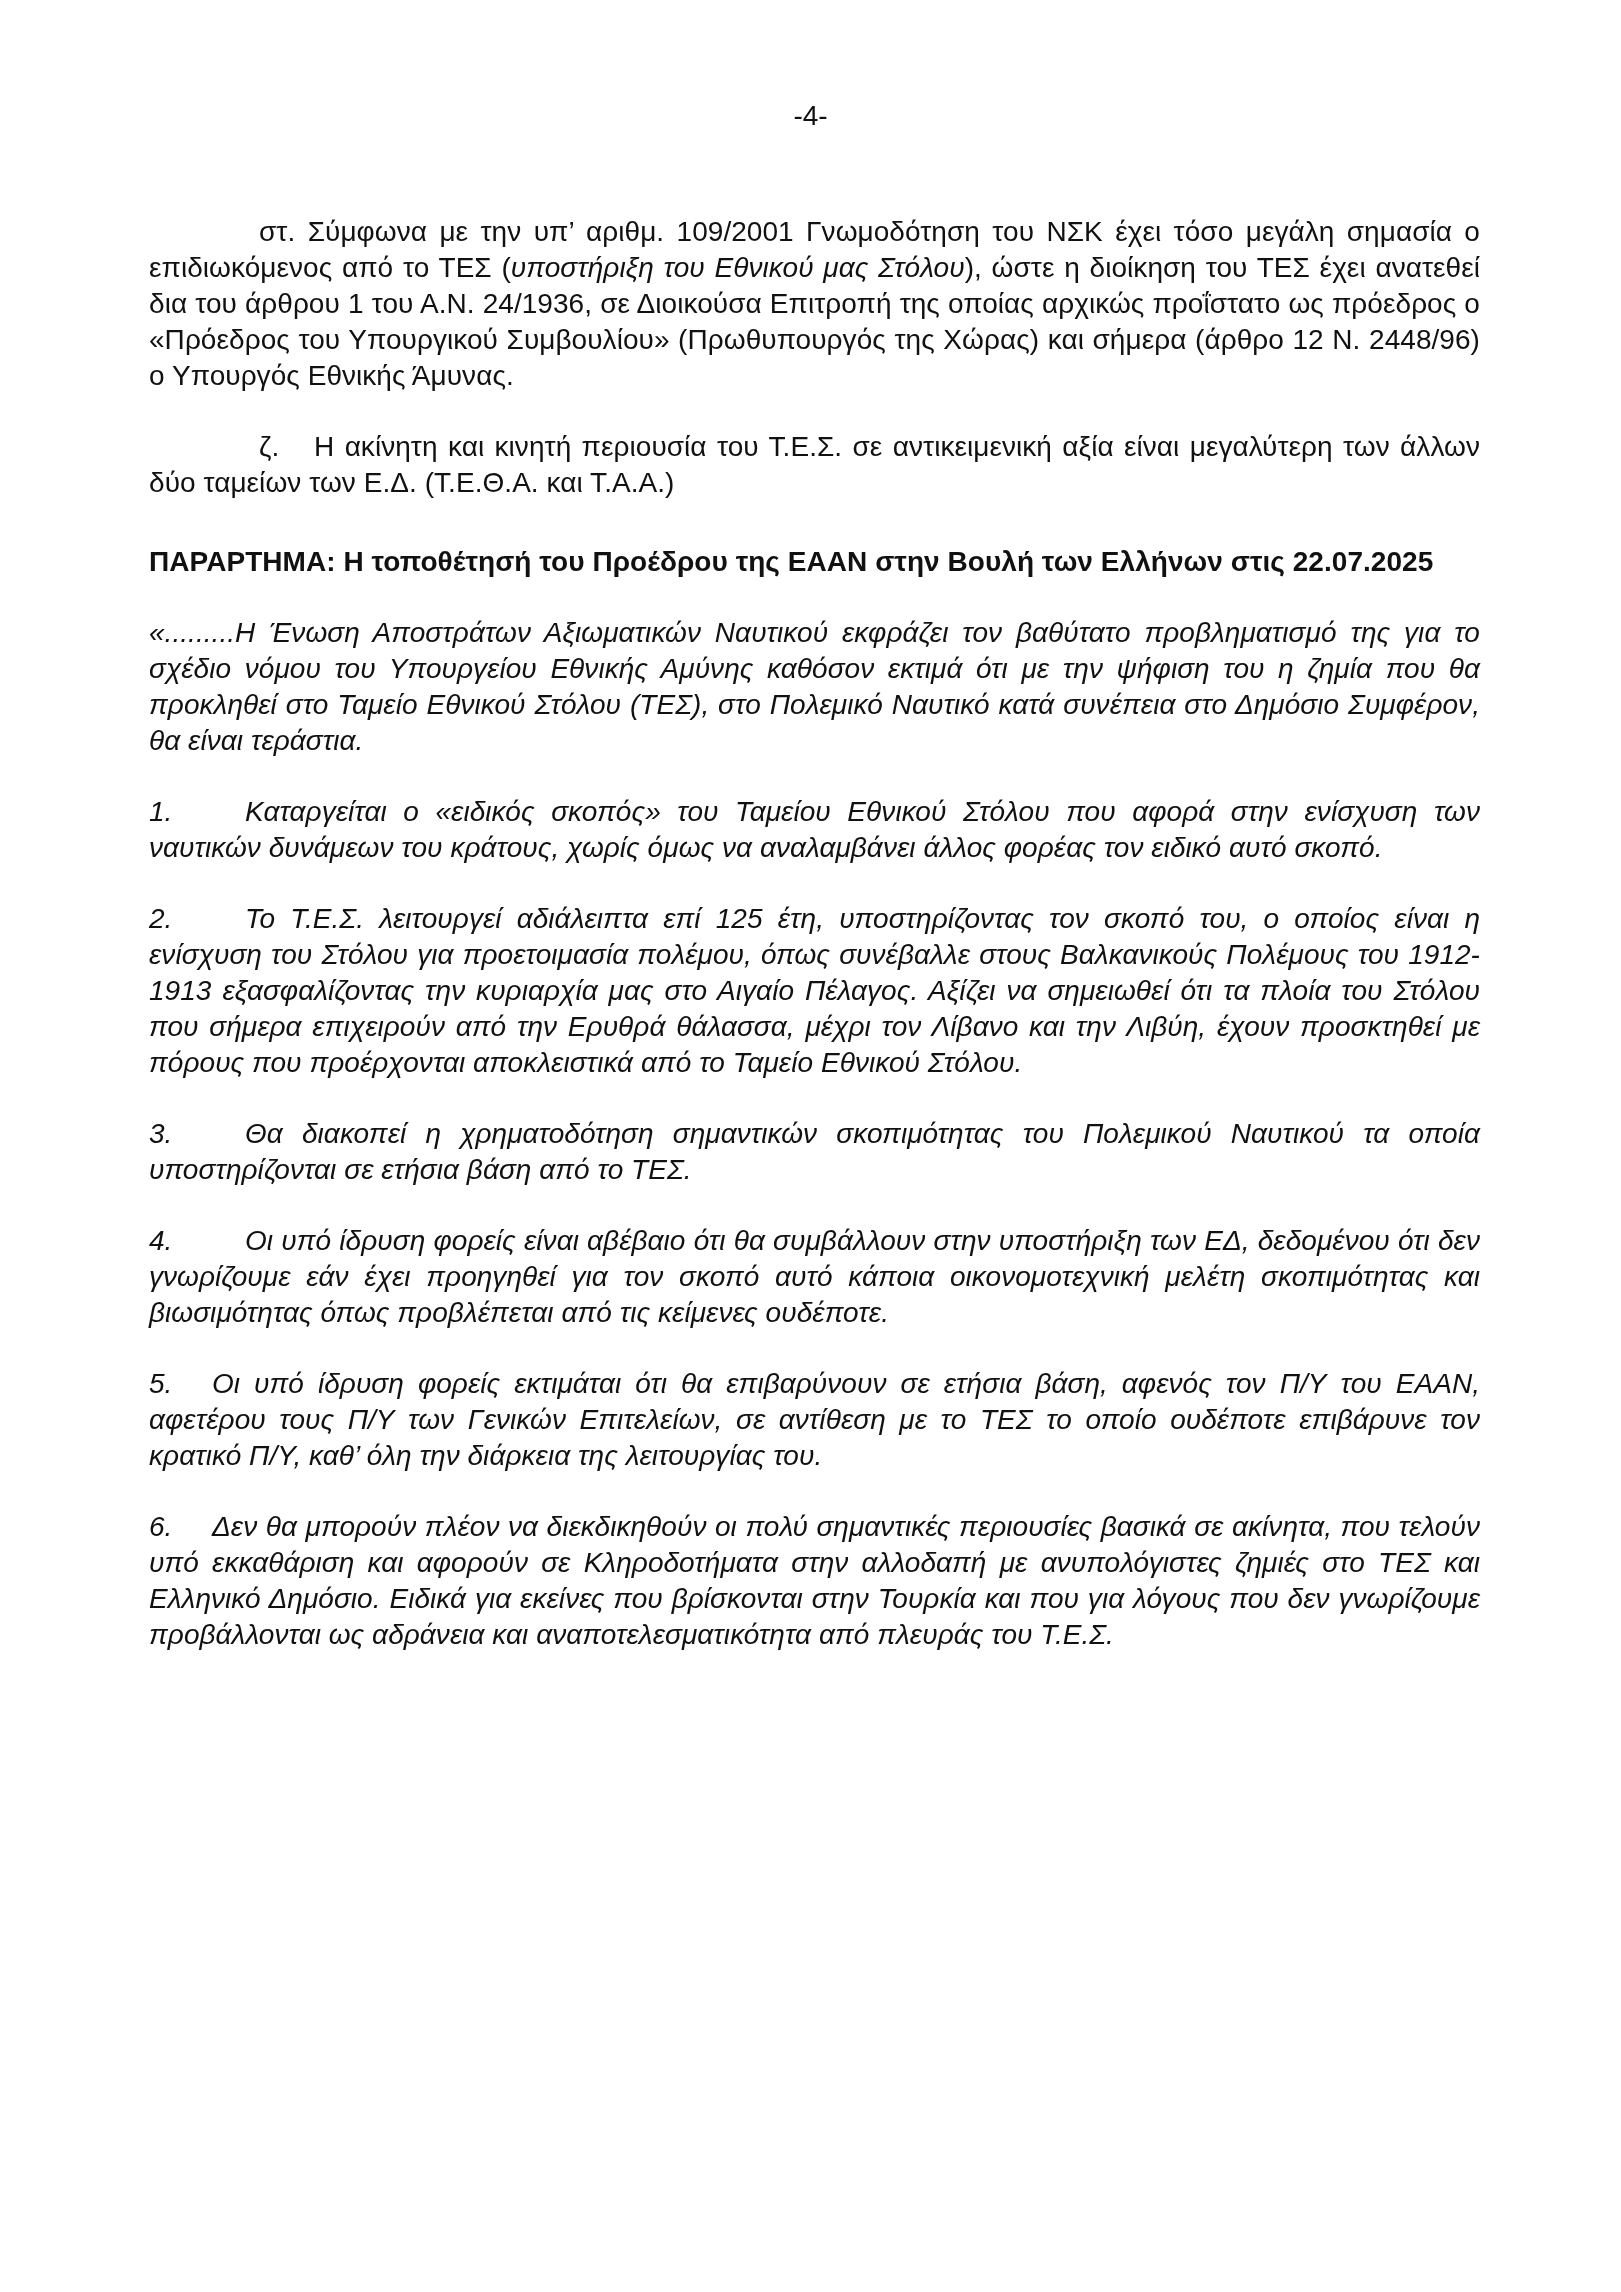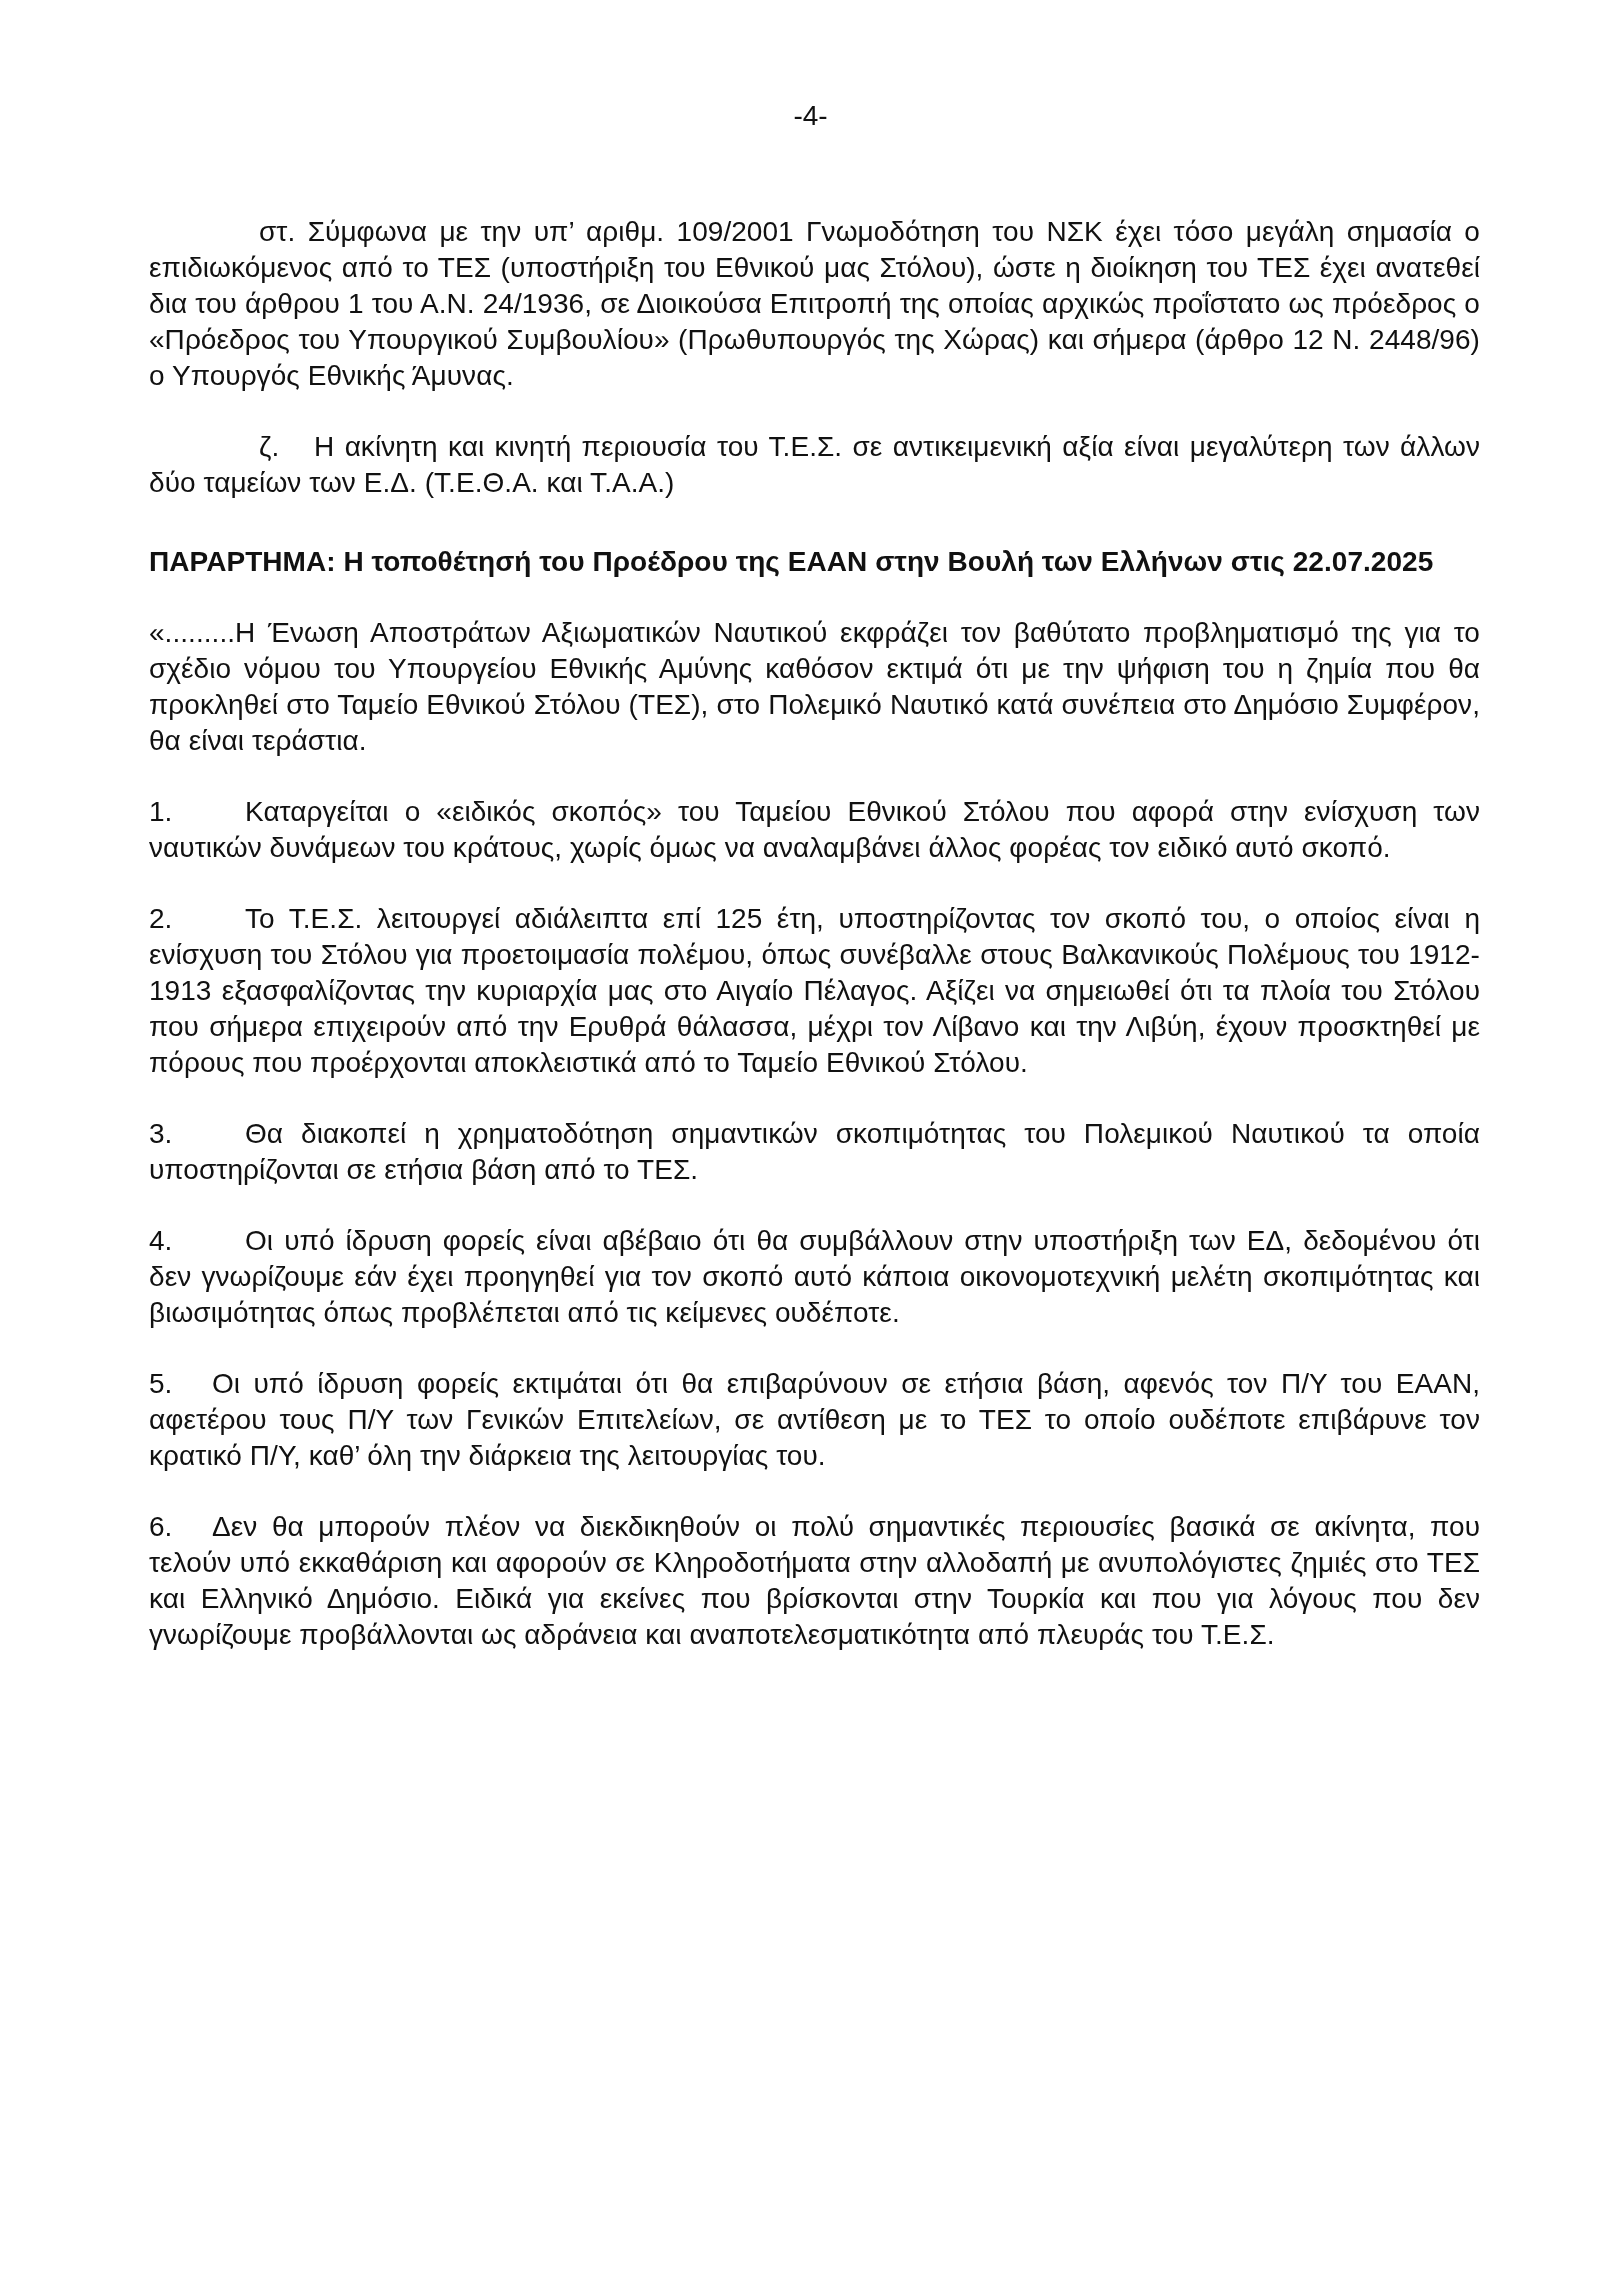--- a/index.html
+++ b/index.html
@@ -40,33 +40,35 @@
     }
     .indent-first {
       text-indent: 110px;
     }
     .letter-label {
       display: inline-block;
       width: 55px;
       text-indent: 0;
     }
     .it {
+      font-style: italic;
       margin-top: 48px;
     }
     .heading {
       font-weight: bold;
       text-align: left;
       margin-top: 43px;
       margin-bottom: 35px;
     }
     .heading .u {
       text-underline-offset: 2.9px;
       text-decoration-thickness: 2px;
     }
     .quote p {
+      font-style: italic;
     }
     .num {
       display: inline-block;
       width: 96px;
     }
     .num.narrow {
       width: 63px;
     }
   </style>
 </head>

